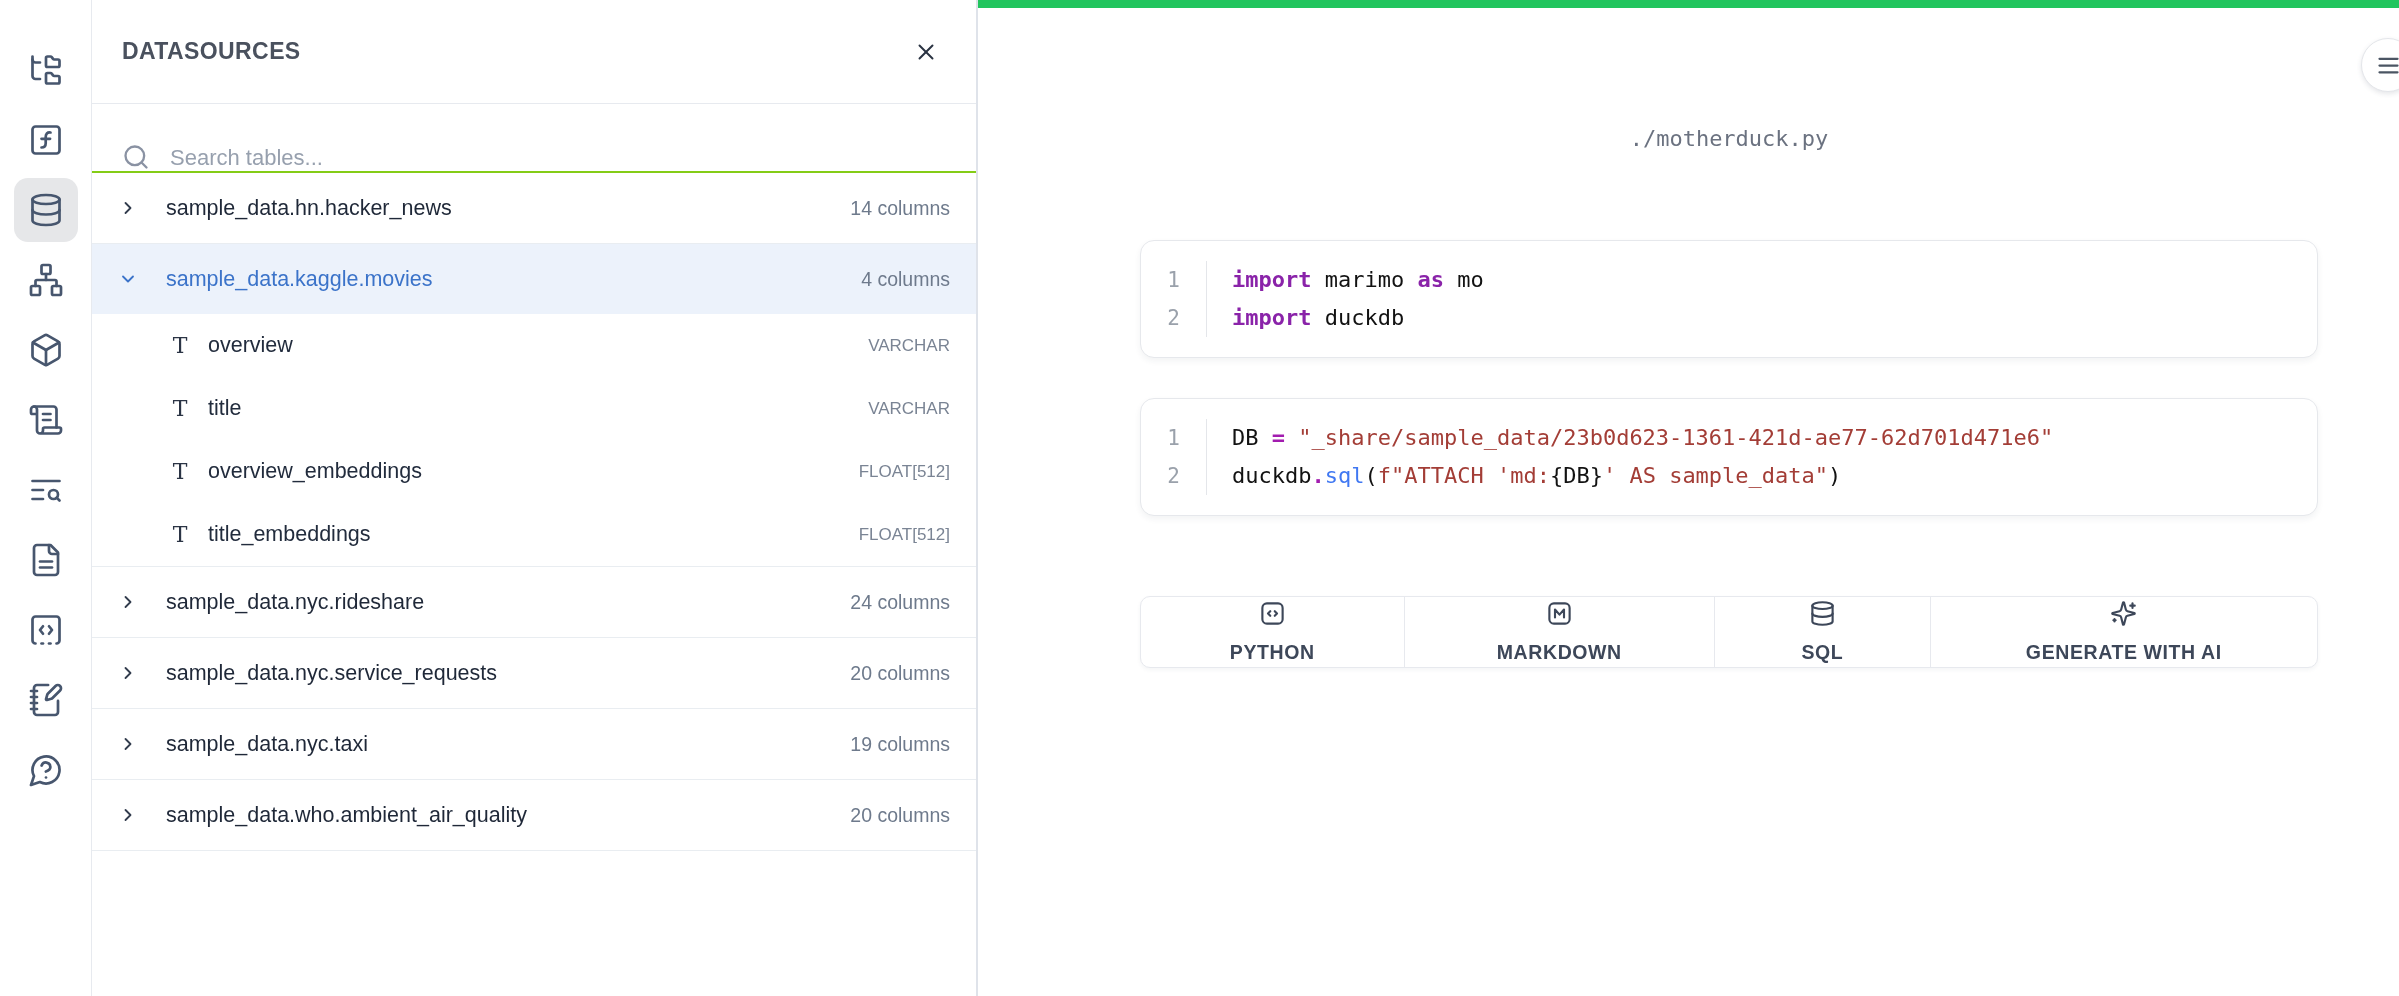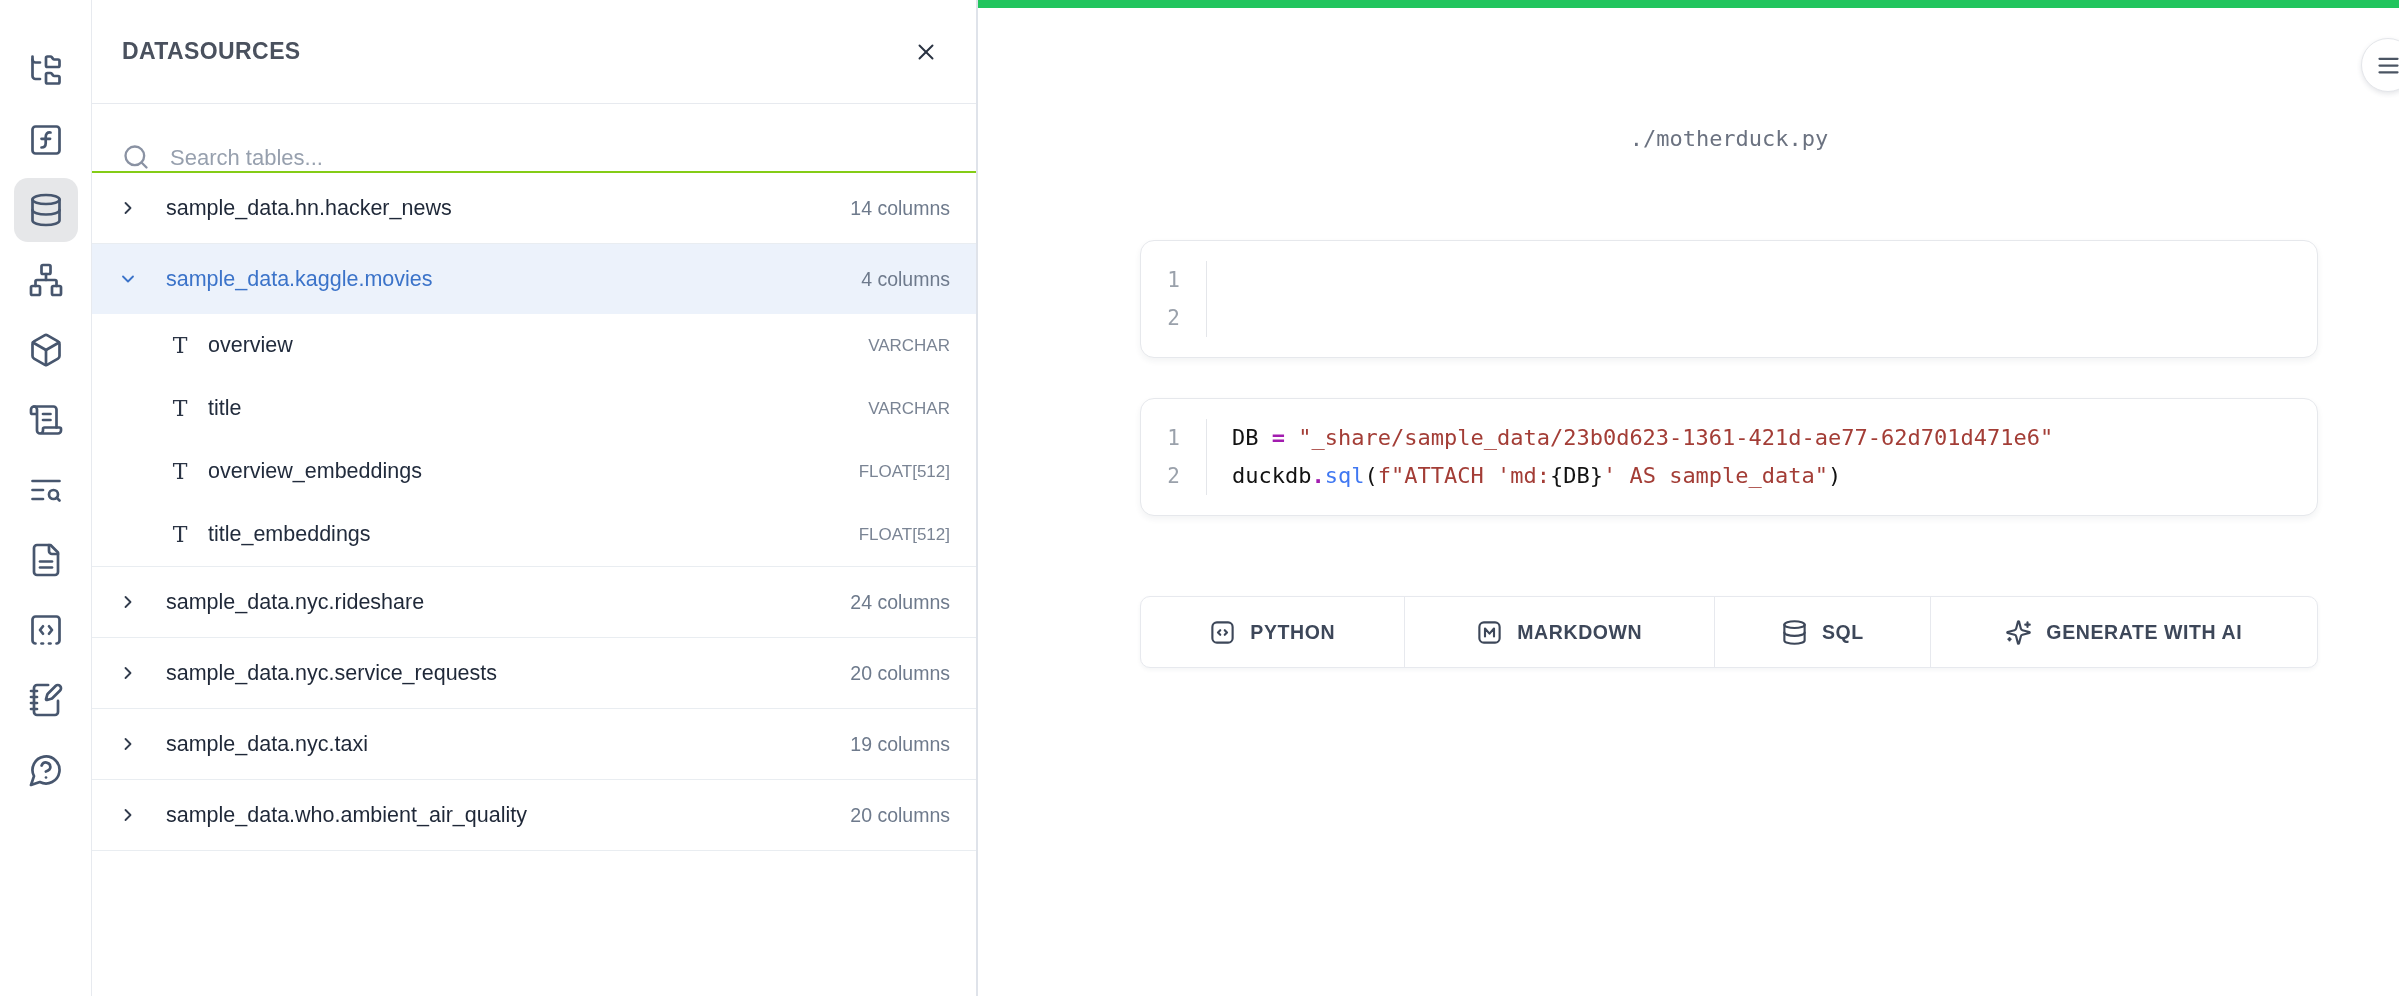--- a/index.html
+++ b/index.html
@@ -78,21 +78,21 @@
   .t-op { color:var(--code_operator); font-weight:700; }
   .t-str { color:var(--code_string); }
   .t-fn { color:var(--code_function); }
   .t-pl { color:var(--code_plain); }
 
   .add-bar { position:absolute; top:588px; left:0; width:1178px; height:72px;
     background:#fff; border:1px solid #e7e9ee; border-radius:10px;
     box-shadow:0 2px 4px rgba(40,50,70,.05); display:flex; overflow:hidden; }
   .add-btn { display:flex; align-items:center; justify-content:center; gap:14px;
     border:none; background:none; cursor:pointer; color:#3d4759; height:100%; }
-  .add-btn:not(:last-child) { border-right:1px solid #e7e9ee; }
+  .add-btn:not(:last-child) { border-right:1px solid #e7e9ee;flex-direction:column; }
   .add-btn svg { width:27px; height:27px; flex:none; }
   .add-label { font-size:19.5px; font-weight:700; letter-spacing:.6px; color:#3d4759;
     font-family:"Liberation Sans", sans-serif; }
 </style>
 </head>
 <body>
 
 <div class="app">
 
   <nav class="rail" id="rail">
@@ -312,20 +312,21 @@
       </button>
 
     <div class="content">
       <div class="filename">./motherduck.py</div>
       <div id="cells">
           <section class="cell c0">
             <div class="gutter">
               <div>1</div>
               <div>2</div>
             </div>
+            <div class="code"><div><span class="t-kw">import</span><span class="t-pl"> marimo </span><span class="t-kw">as</span><span class="t-pl"> mo</span></div><div><span class="t-kw">import</span><span class="t-pl"> duckdb</span></div></div>
           </section>
           <section class="cell c1">
             <div class="gutter">
               <div>1</div>
               <div>2</div>
             </div>
             <div class="code"><div><span class="t-pl">DB </span><span class="t-op">=</span><span class="t-pl"> </span><span class="t-str">"_share/sample_data/23b0d623-1361-421d-ae77-62d701d471e6"</span></div><div><span class="t-pl">duckdb</span><span class="t-op">.</span><span class="t-fn">sql</span><span class="t-pl">(</span><span class="t-str">f"ATTACH 'md:</span><span class="t-pl">{DB}</span><span class="t-str">' AS sample_data"</span><span class="t-pl">)</span></div></div>
           </section>
         </div>
       <div class="add-bar" id="add-bar">
@@ -345,21 +346,21 @@
             <span class="add-label">MARKDOWN</span>
           </button>
           <button class="add-btn" style="width: 216px;">
             <svg viewBox="0 0 24 24" fill="none" stroke="currentColor" stroke-width="1.9" stroke-linecap="round" stroke-linejoin="round">
               <ellipse cx="12" cy="5" rx="9" ry="3"></ellipse>
               <path d="M3 5V19A9 3 0 0 0 21 19V5"></path>
               <path d="M3 12A9 3 0 0 0 21 12"></path>
             </svg>
             <span class="add-label">SQL</span>
           </button>
-          <button class="add-btn" style="width: 387px;">
+          <button class="add-btn" style="width: 387px; flex-direction: column;">
             <svg viewBox="0 0 24 24" fill="none" stroke="currentColor" stroke-width="1.9" stroke-linecap="round" stroke-linejoin="round">
               <path d="M9.937 15.5A2 2 0 0 0 8.5 14.063l-6.135-1.582a.5.5 0 0 1 0-.962L8.5 9.936A2 2 0 0 0 9.937 8.5l1.582-6.135a.5.5 0 0 1 .963 0L14.063 8.5A2 2 0 0 0 15.5 9.937l6.135 1.581a.5.5 0 0 1 0 .964L15.5 14.063a2 2 0 0 0-1.437 1.437l-1.582 6.135a.5.5 0 0 1-.963 0z"></path>
               <path d="M20 3v4"></path>
               <path d="M22 5h-4"></path>
               <path d="M4 17v2"></path>
               <path d="M5 18H3"></path>
             </svg>
             <span class="add-label">GENERATE WITH AI</span>
           </button>
         </div>

